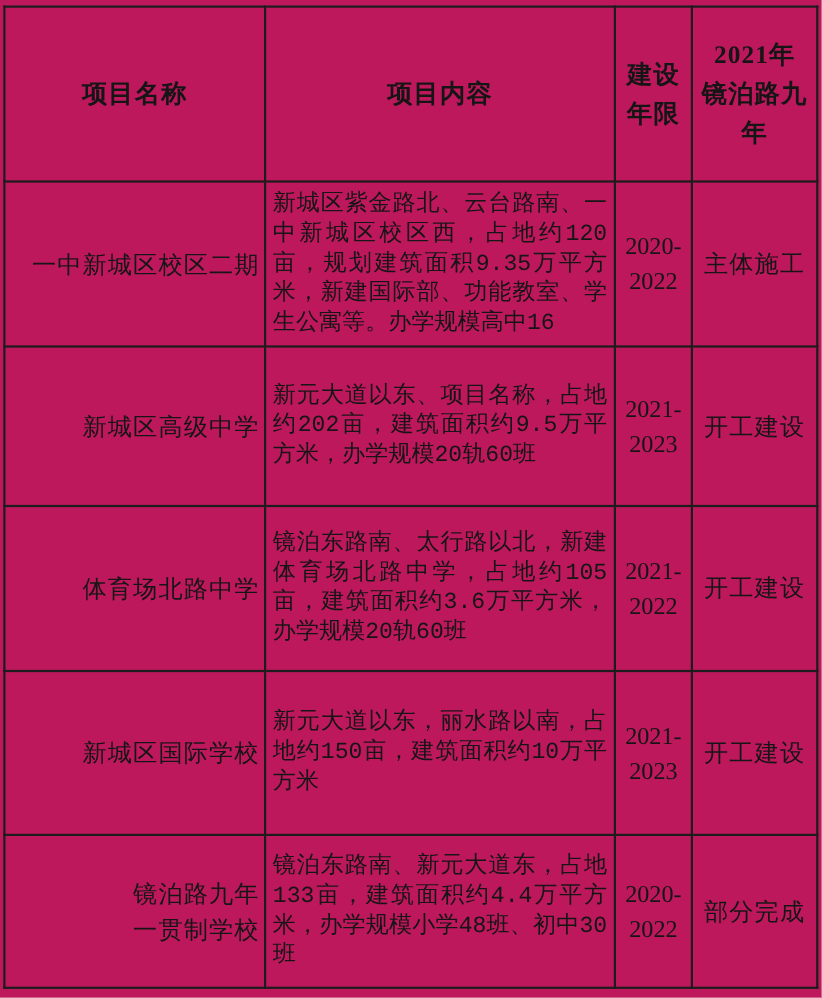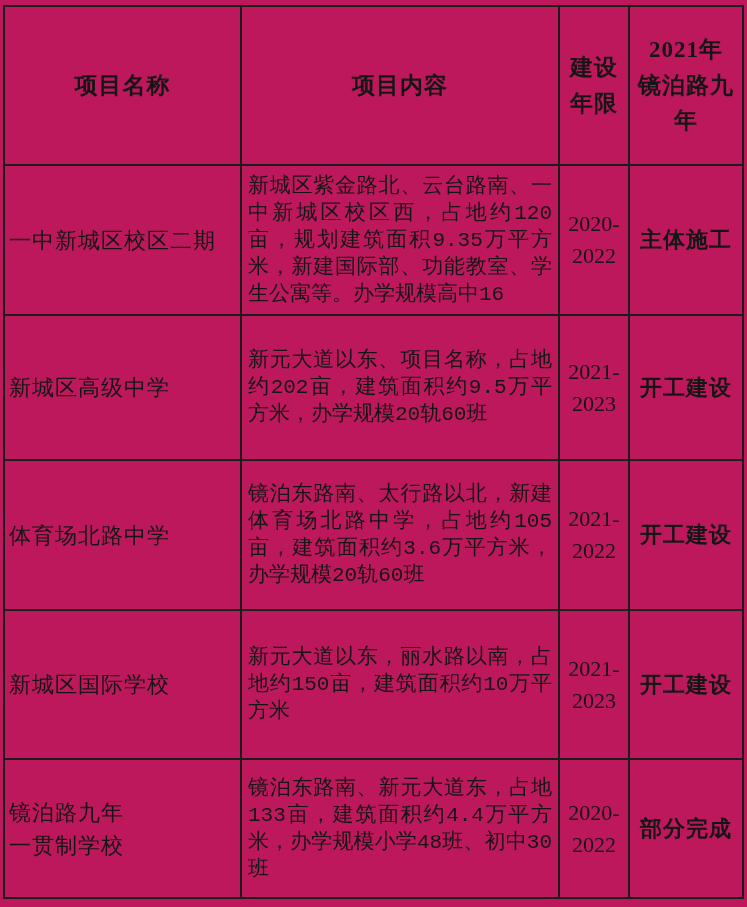--- a/index.html
+++ b/index.html
@@ -30,21 +30,21 @@
   }
   th {
     font-size: 23px;
     font-weight: bold;
     text-align: center;
     white-space: pre-line;
     line-height: 1.55;
     letter-spacing: 1px;
   }
   td.name-cell {
-    text-align: left;
+    text-align: right;
     font-size: 22px;
     white-space: pre-line;
     line-height: 1.5;
     letter-spacing: 1px;
     padding: 0 4px;
   }
   td.content-cell {
     text-align: justify;
     font-size: 21px;
     line-height: 27px;
@@ -57,21 +57,20 @@
     white-space: pre-line;
     line-height: 1.45;
     padding: 0 2px;
     border-radius: 31px;
   }
   td.progress-cell {
     text-align: center;
     font-size: 22px;
     letter-spacing: 1px;
     padding: 0 4px;
-    font-weight: bold;
   }
   tr.header-row { height: 159px; }
   tr.row-0 { height: 150px; }
   tr.row-1 { height: 145px; }
   tr.row-2 { height: 150px; }
   tr.row-3 { height: 149px; }
   tr.row-4 { height: 139px; }
 </style>
 </head>
 <body>

